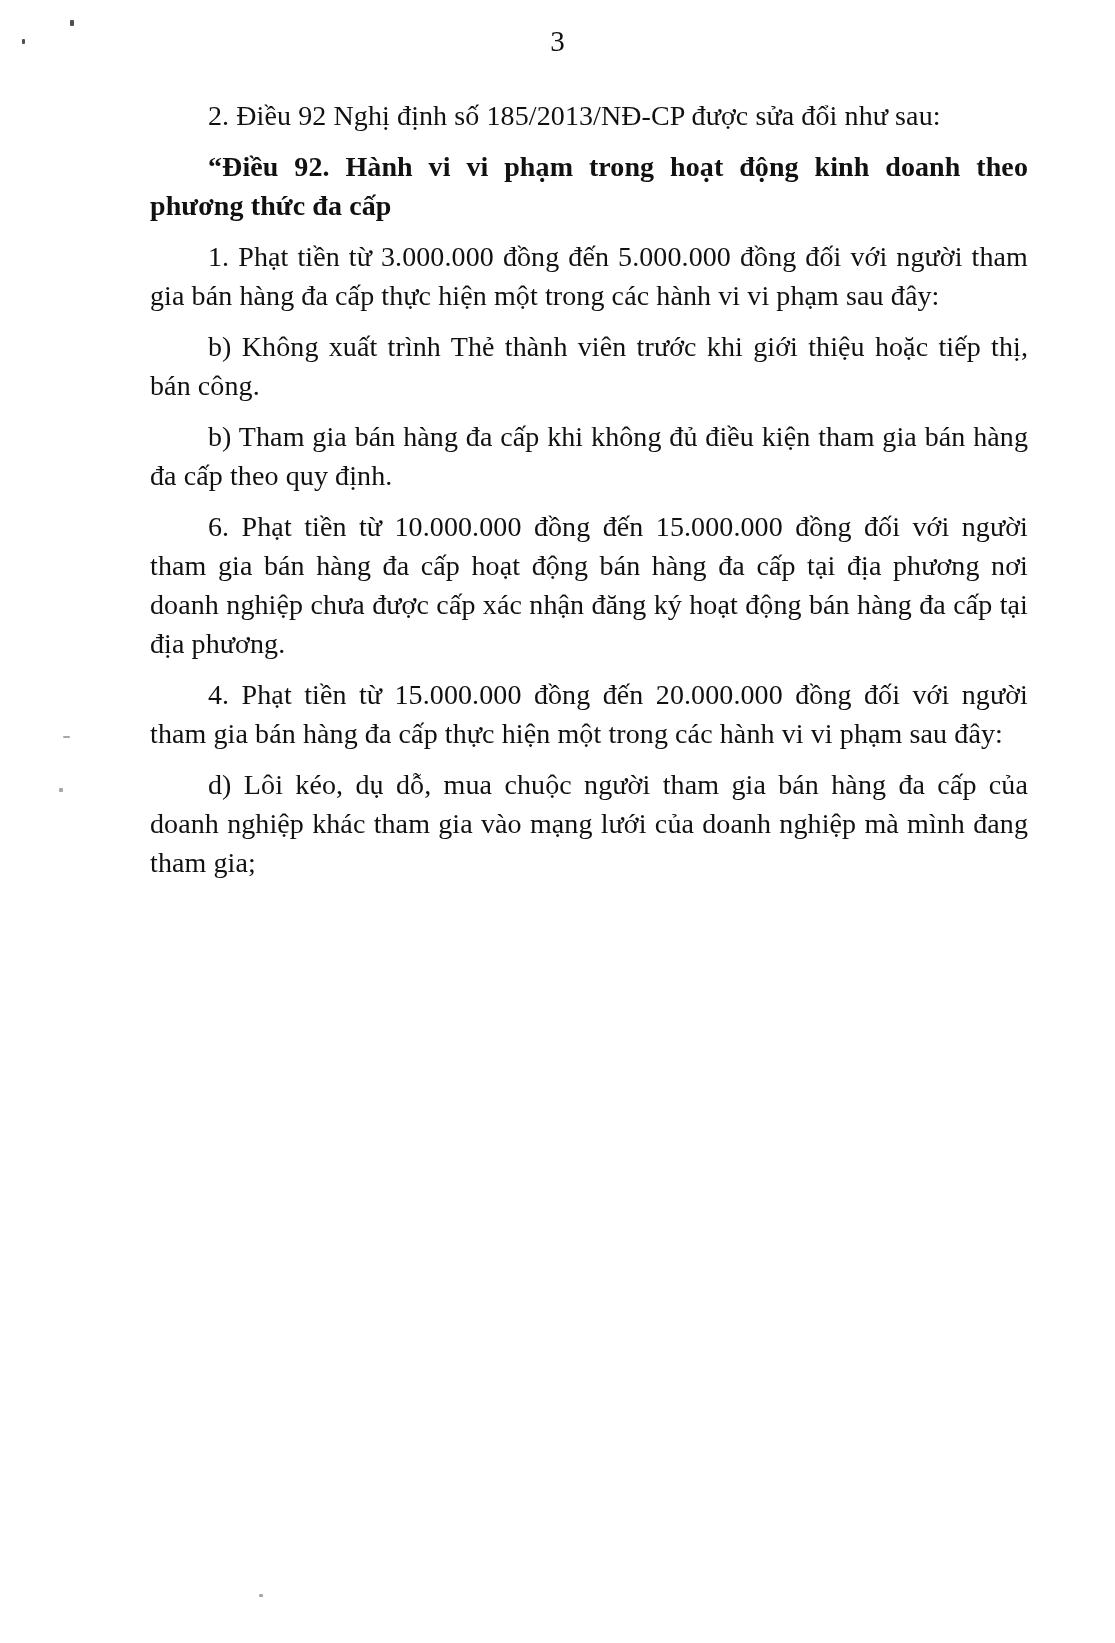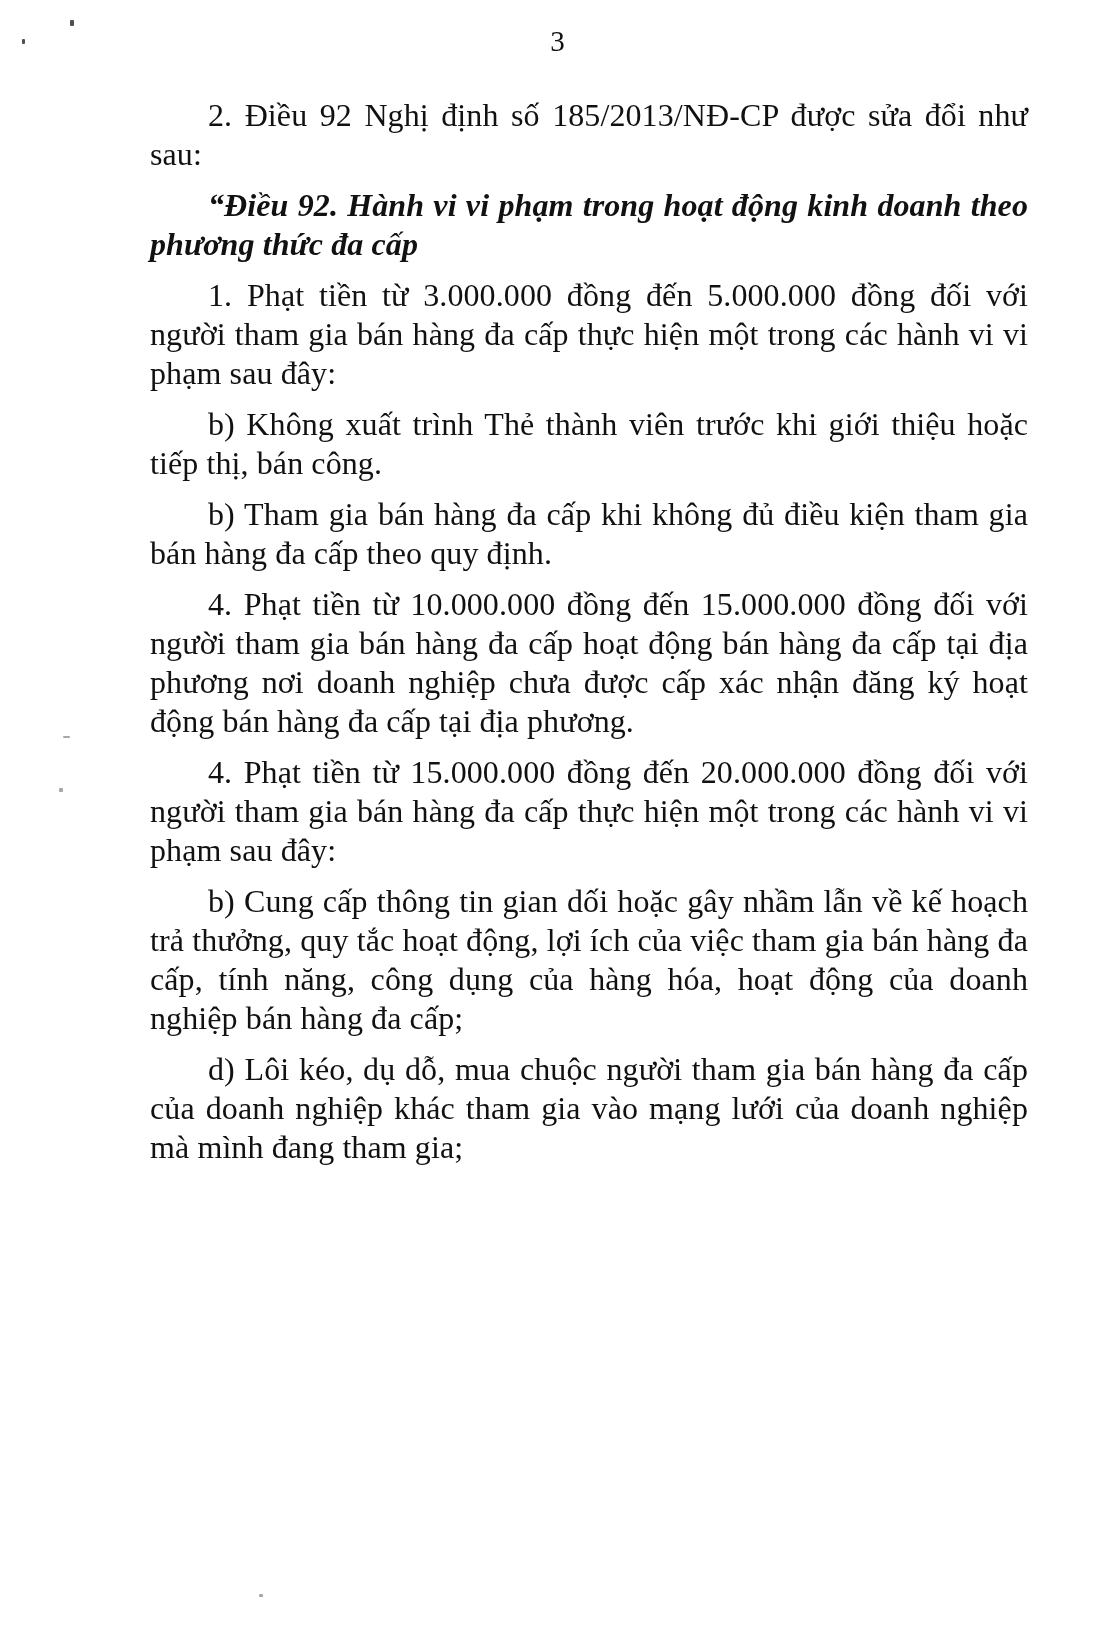--- a/index.html
+++ b/index.html
@@ -25,29 +25,28 @@
     line-height: 34px;
   }
   .doc {
     position: absolute;
     top: 96px;
     left: 150px;
     width: 878px;
   }
   .para {
     margin: 0 0 12px 0;
-    font-size: 32px;
+    font-size: 28px;
     line-height: 39px;
     text-align: justify;
     text-indent: 58px;
     letter-spacing: 0.1px;
   }
   .para.heading {
     font-weight: bold;
-    font-style: italic;
   }
   .speck {
     position: absolute;
     background: rgba(20,20,20,0.75);
     border-radius: 1px;
     display: block;
   }
   .speck.light { background: rgba(60,60,60,0.45); }
 </style>
 </head>
@@ -60,17 +59,16 @@
 <span class="speck light" style="left:63px; top:736px; width:7px; height:2px;"></span>
 <span class="speck light" style="left:59px; top:788px; width:4px; height:4px;"></span>
 <span class="speck light" style="left:259px; top:1594px; width:4px; height:3px;"></span>
 
 <main class="doc">
   <p class="para">2. Điều 92 Nghị định số 185/2013/NĐ-CP được sửa đổi như sau:</p>
   <p class="para heading">“Điều 92. Hành vi vi phạm trong hoạt động kinh doanh theo phương thức đa cấp</p>
   <p class="para">1. Phạt tiền từ 3.000.000 đồng đến 5.000.000 đồng đối với người tham gia bán hàng đa cấp thực hiện một trong các hành vi vi phạm sau đây:</p>
   <p class="para">b) Không xuất trình Thẻ thành viên trước khi giới thiệu hoặc tiếp thị, bán công.</p>
   <p class="para">b) Tham gia bán hàng đa cấp khi không đủ điều kiện tham gia bán hàng đa cấp theo quy định.</p>
-  <p class="para">4. Phạt tiền từ 10.000.000 đồng đến 15.000.000 đồng đối với người tham gia bán hàng đa cấp hoạt động bán hàng đa cấp tại địa phương nơi doanh nghiệp chưa được cấp xác nhận đăng ký hoạt động bán hàng đa cấp tại địa phương.</p>
+  <p class="para">6. Phạt tiền từ 10.000.000 đồng đến 15.000.000 đồng đối với người tham gia bán hàng đa cấp hoạt động bán hàng đa cấp tại địa phương nơi doanh nghiệp chưa được cấp xác nhận đăng ký hoạt động bán hàng đa cấp tại địa phương.</p>
   <p class="para">4. Phạt tiền từ 15.000.000 đồng đến 20.000.000 đồng đối với người tham gia bán hàng đa cấp thực hiện một trong các hành vi vi phạm sau đây:</p>
-  <p class="para">b) Cung cấp thông tin gian dối hoặc gây nhầm lẫn về kế hoạch trả thưởng, quy tắc hoạt động, lợi ích của việc tham gia bán hàng đa cấp, tính năng, công dụng của hàng hóa, hoạt động của doanh nghiệp bán hàng đa cấp;</p>
   <p class="para">d) Lôi kéo, dụ dỗ, mua chuộc người tham gia bán hàng đa cấp của doanh nghiệp khác tham gia vào mạng lưới của doanh nghiệp mà mình đang tham gia;</p>
 </main>
 
 </body></html>

